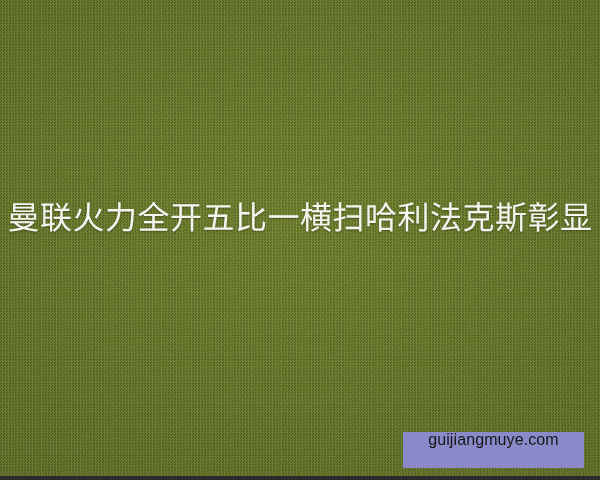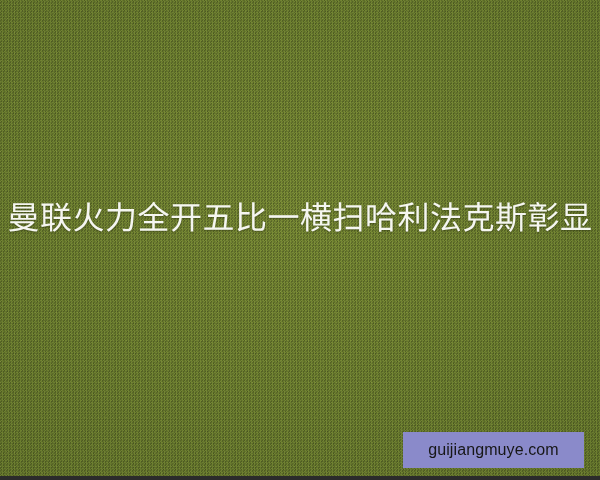--- a/index.html
+++ b/index.html
@@ -99,21 +99,21 @@
 
   
   .watermark {
     position: absolute;
     left: 403px;
     top: 432px;
     width: 181px;
     height: 36px;
     background-color: #8a8aca;
     display: flex;
-    align-items: center;
+    align-items: flex-start;
     justify-content: center;
   }
 
   .watermark-text {
     color: #171717;
     font-size: 16px;
     line-height: 1;
     letter-spacing: 0.1px;
     font-weight: 400;
     font-family: "Liberation Sans", "DejaVu Sans", sans-serif;

